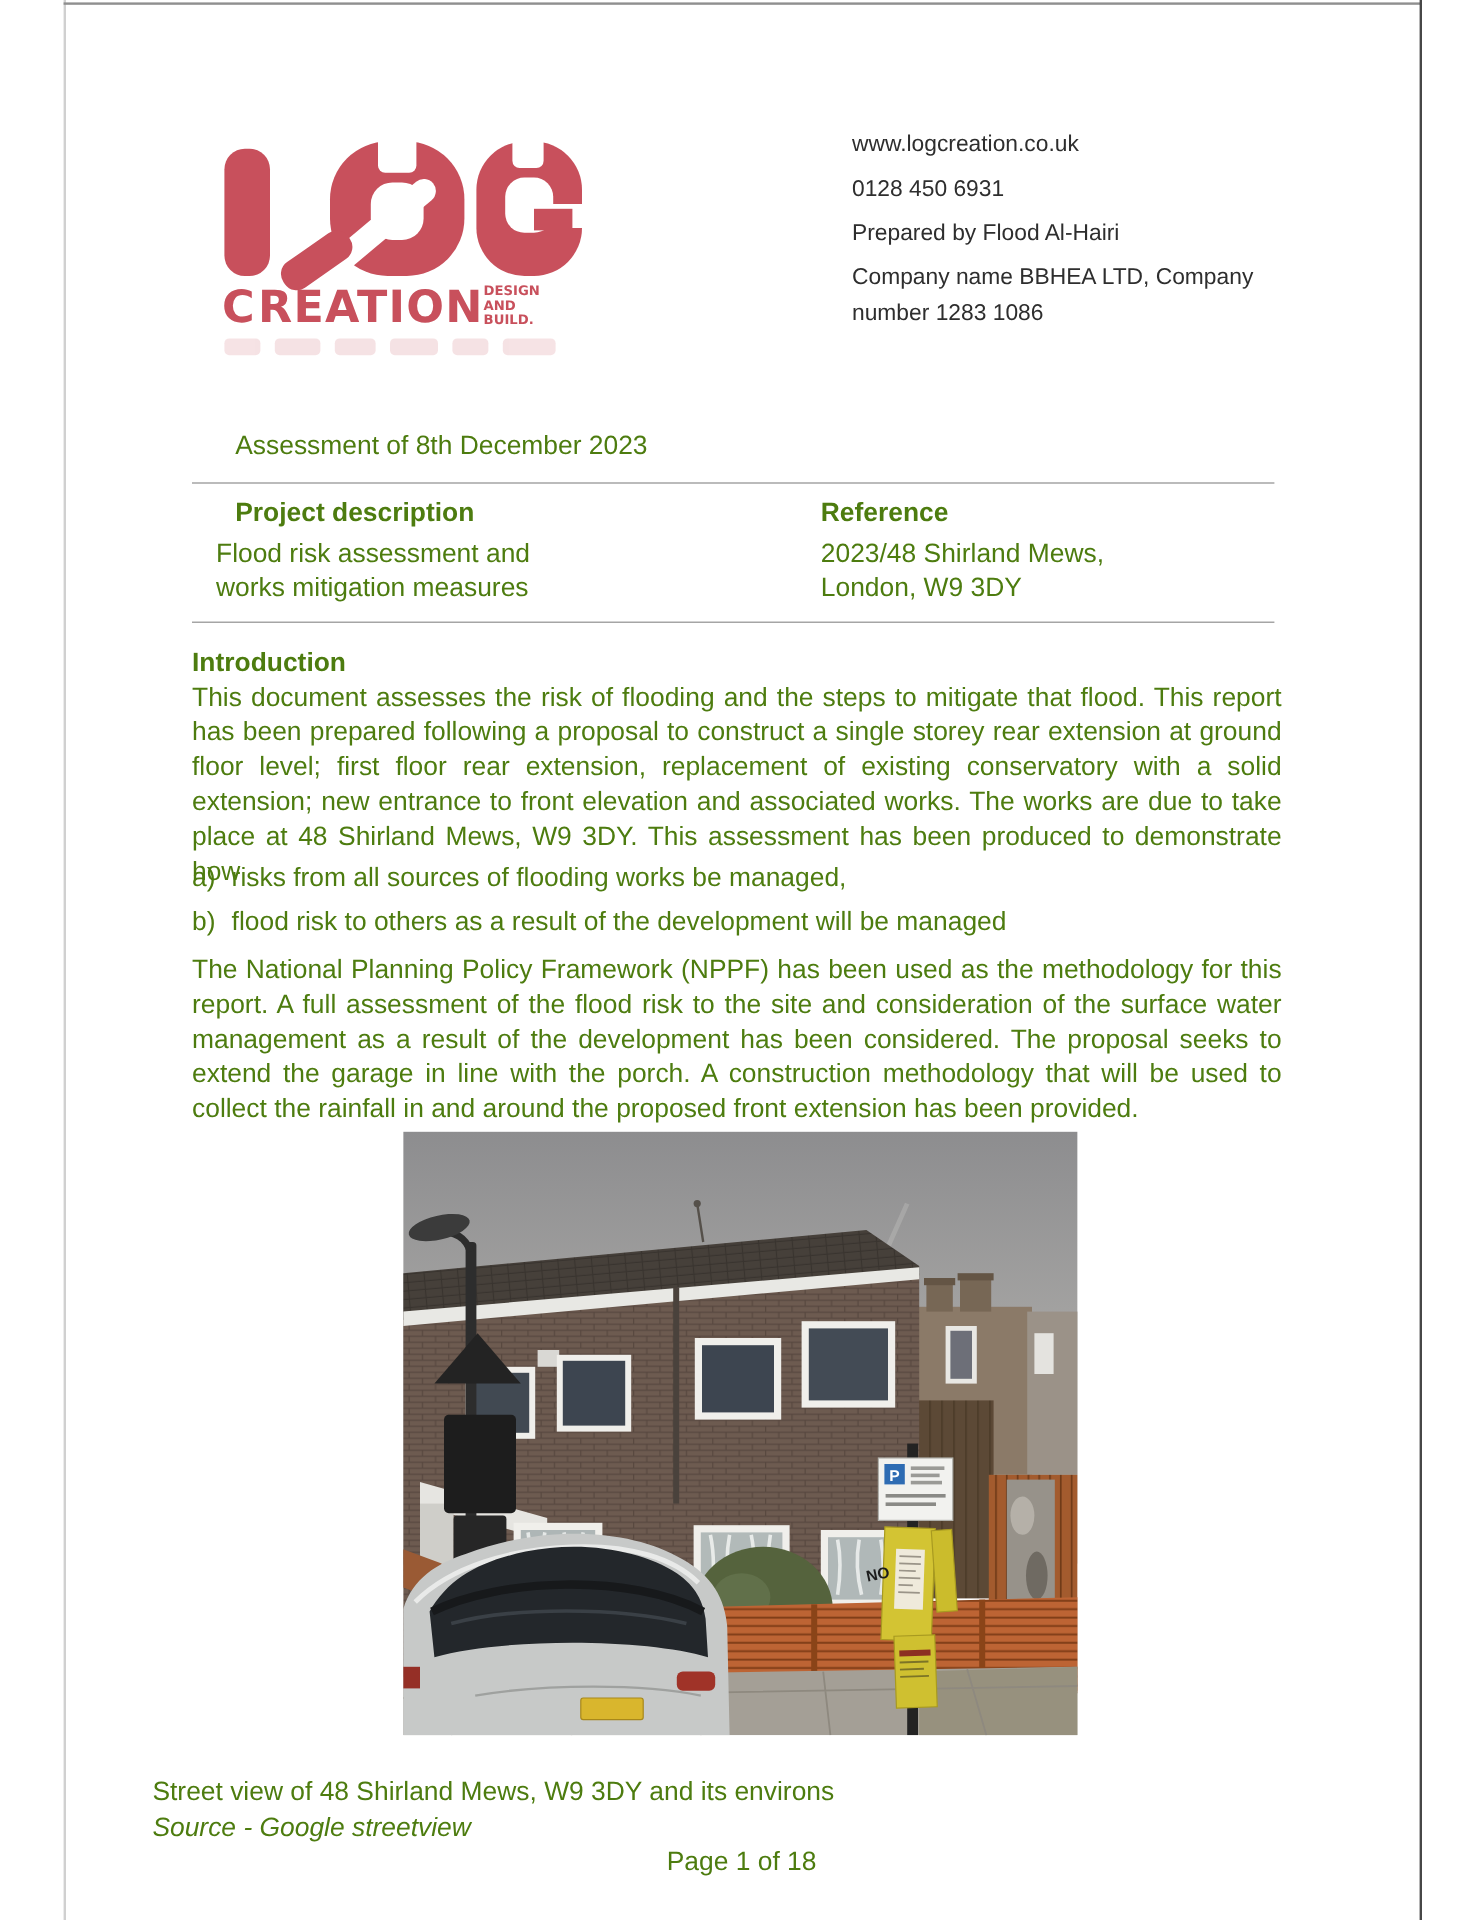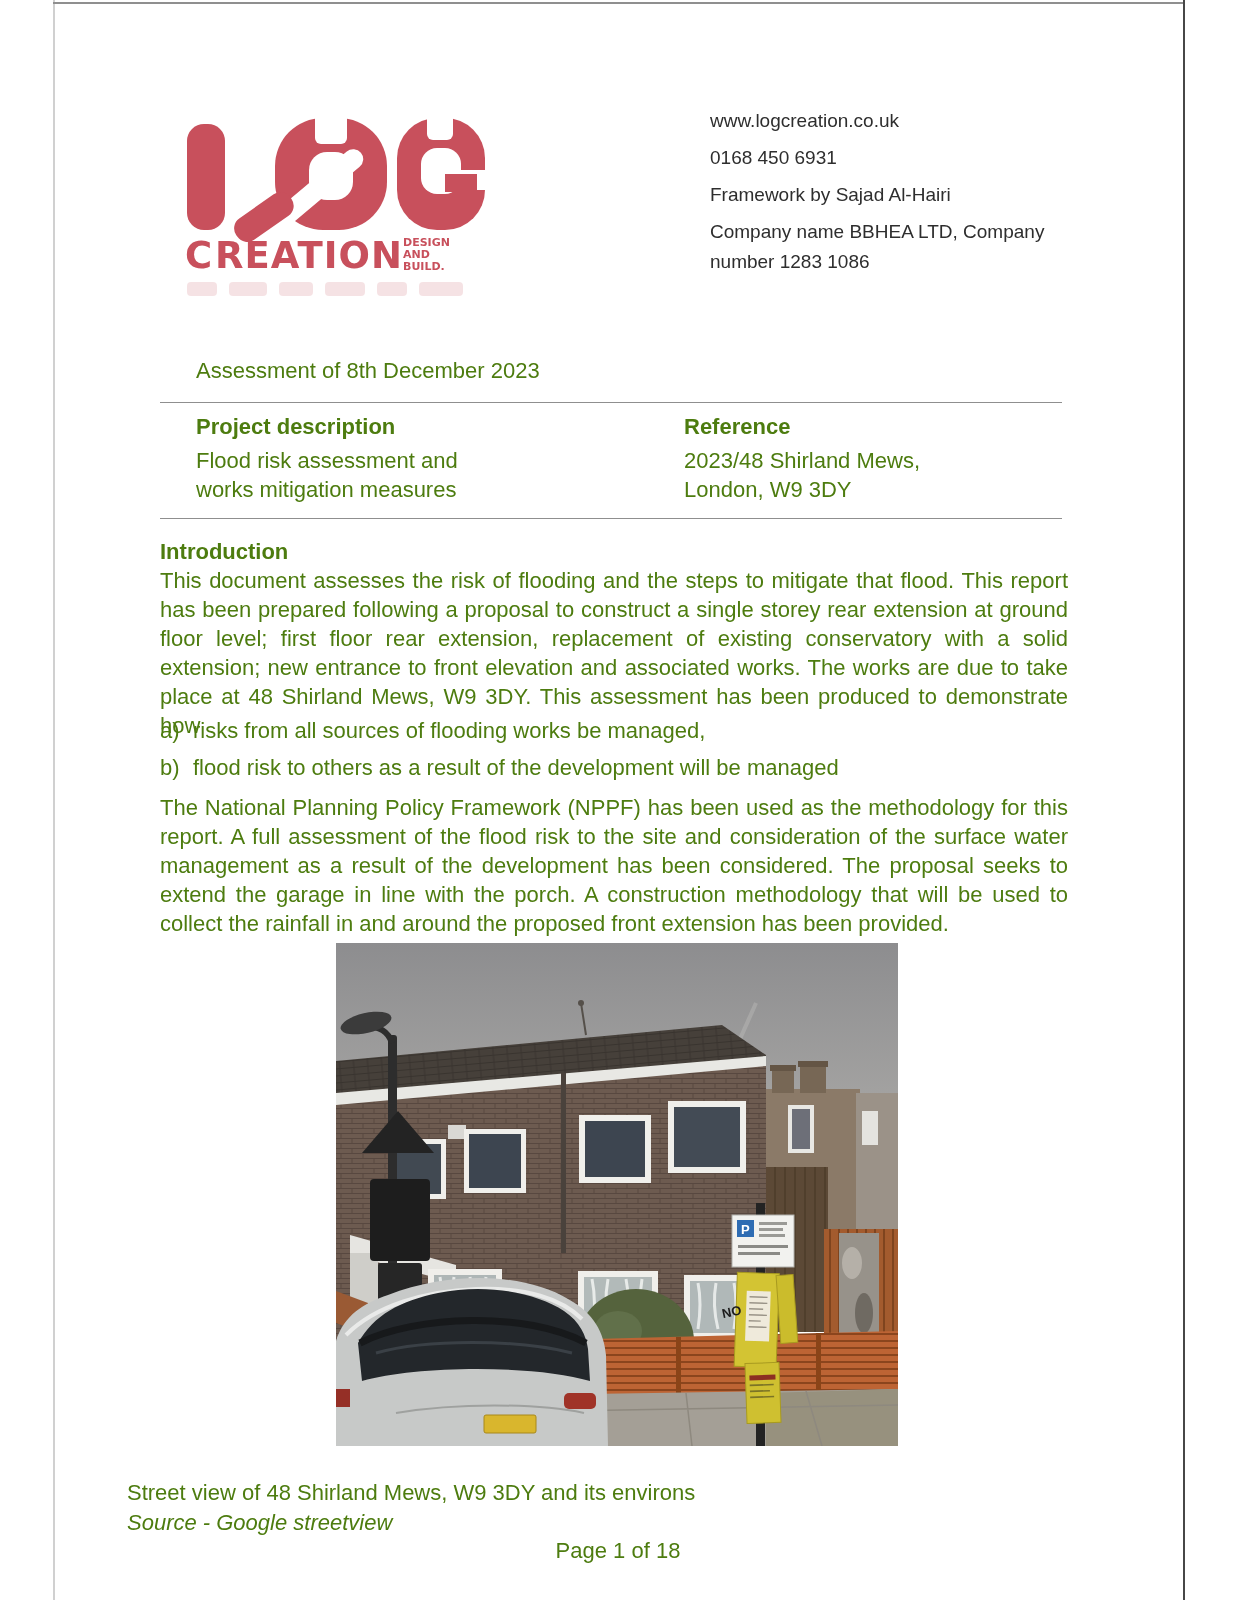--- a/index.html
+++ b/index.html
@@ -72,31 +72,31 @@
         <rect x="94" y="166" width="34" height="14" rx="4"></rect>
         <rect x="140" y="166" width="40" height="14" rx="4"></rect>
         <rect x="192" y="166" width="30" height="14" rx="4"></rect>
         <rect x="234" y="166" width="44" height="14" rx="4"></rect>
       </g>
     </svg>
   </div>
 
   <div class="abs" style="left:710px;top:106px;width:350px;">
     <p class="contact-line">www.logcreation.co.uk</p>
-    <p class="contact-line">0168 450 6931</p>
-    <p class="contact-line">Framework by Sajad Al-Hairi</p>
+    <p class="contact-line">0128 450 6931</p>
+    <p class="contact-line">Prepared by Flood Al-Hairi</p>
     <p class="contact-line">Company name BBHEA LTD, Company number 1283 1086</p>
   </div>
 
   <div class="abs t" style="left:196px;top:356px;">Assessment of 8th December 2023</div>
 
   <div class="abs rule" style="left:160px;top:402px;width:902px;"></div>
   <div class="abs t bold" style="left:196px;top:412px;text-align:right;">Project description</div>
   <div class="abs t bold" style="left:684px;top:412px;">Reference</div>
-  <div class="abs t" style="left:196px;top:446px;width:320px;">Flood risk assessment and works mitigation measures</div>
+  <div class="abs t" style="left:180px;top:446px;width:320px;">Flood risk assessment and works mitigation measures</div>
   <div class="abs t" style="left:684px;top:446px;width:300px;">2023/48 Shirland Mews, London, W9 3DY</div>
   <div class="abs rule" style="left:160px;top:518px;width:902px;"></div>
 
   <div class="abs t bold" style="left:160px;top:537px;">Introduction</div>
 
   <div class="abs t just" style="left:160px;top:566px;width:908px;">This document assesses the risk of flooding and the steps to mitigate that flood. This report has been prepared following a proposal to construct a single storey rear extension at ground floor level; first floor rear extension, replacement of existing conservatory with a solid extension; new entrance to front elevation and associated works. The works are due to take place at 48 Shirland Mews, W9 3DY. This assessment has been produced to demonstrate how</div>
 
   <div class="abs t listrow" style="left:160px;top:716px;width:908px;">
     <span class="marker">a)</span>
     <span>risks from all sources of flooding works be managed,</span>

